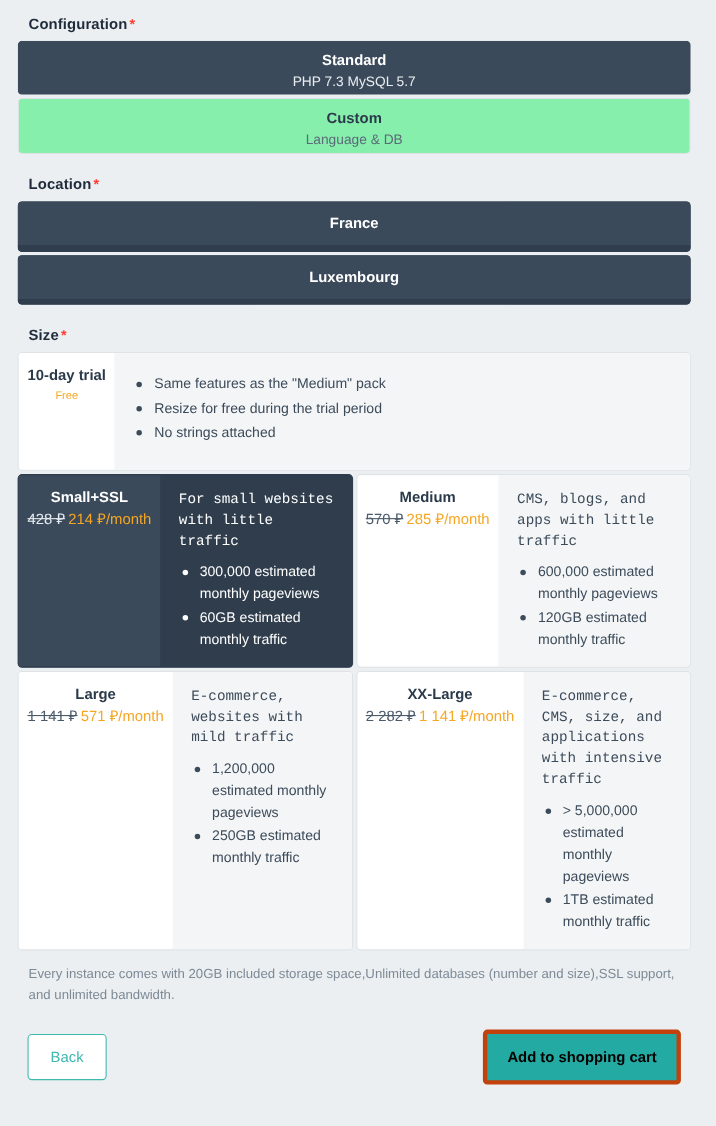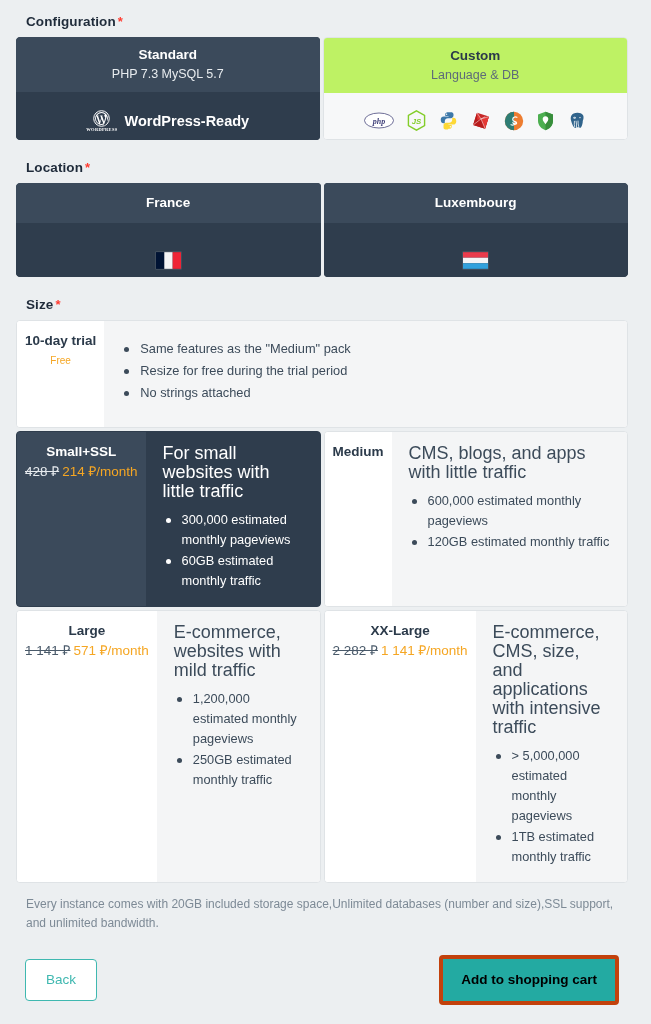--- a/index.html
+++ b/index.html
@@ -22,37 +22,38 @@
     letter-spacing: .1px;
   }
   .req { color: #ff3b30; font-size: 13px; margin-left: 2px; }
 
   
   .opt-grid {
     display: flex;
     gap: 3px;
     border-radius: 4px;
     overflow: hidden;
+    flex-direction: column;
   }
   .opt-card {
     flex: 1 1 0;
     border-radius: 4px;
     overflow: hidden;
     display: flex;
     flex-direction: column;
   }
   .opt-card.dark { background: #2f3d4d; }
   .opt-card.light { background: #ffffff; border: 1px solid #dfe3e6; }
 
   .opt-head {
     text-align: center;
     padding: 9px 6px 9px;
   }
   .opt-card.dark .opt-head { background: #3b4a5b; }
-  .opt-card.light .opt-head { background: #bef264; }
+  .opt-card.light .opt-head { background: #86efac; }
   .opt-title {
     font-size: 13.5px;
     font-weight: bold;
     line-height: 18px;
   }
   .opt-card.dark .opt-title { color: #ffffff; }
   .opt-card.light .opt-title { color: #2b3a4a; }
   .opt-sub {
     font-size: 12.5px;
     line-height: 18px;
@@ -114,21 +115,21 @@
   .size-price { font-size: 13.5px; line-height: 19px; margin-top: 1px; }
   .price-old { text-decoration: line-through; margin-right: 3px; }
   .size-card.light .price-old { color: #4a5a6a; }
   .size-card.dark  .price-old { color: #e6eaee; }
   .price-new { color: #f5a623; }
   .price-free { color: #f5a623; font-size: 10px; line-height: 19px; margin-top: 1px; }
 
   .size-body { flex: 1; padding: 12px 14px 14px 14px; }
   .size-card.light .size-body { background: #f4f5f6; }
   .size-card.dark  .size-body { background: #2f3d4d; }
-  .size-desc { font-size: 18px; line-height: 19px; margin: 0 0 9px 3px; }
+  .size-desc { font-size: 13px; line-height: 19px; margin: 0 0 9px 3px; font-family: Liberation Mono, monospace; }
   .size-card.light .size-desc { color: #3c4b5a; }
   .size-card.dark  .size-desc { color: #ffffff; }
   .size-list { list-style: none; margin: 0; padding: 0; }
   .size-list li {
     position: relative;
     padding-left: 22px;
     font-size: 12.8px;
     line-height: 20px;
     margin-bottom: 1px;
   }
@@ -364,20 +365,23 @@
           <ul class="size-list">
             <li>300,000 estimated monthly pageviews</li>
             <li>60GB estimated monthly traffic</li>
           </ul>
         </div>
       </div>
 
       <div class="size-card light">
         <div class="size-head">
           <div class="size-name">Medium</div>
+          <div class="size-price">
+            <span class="price-old">570 ₽</span><span class="price-new">285 ₽/month</span>
+          </div>
         </div>
         <div class="size-body">
           <p class="size-desc">CMS, blogs, and apps with little traffic</p>
           <ul class="size-list">
             <li>600,000 estimated monthly pageviews</li>
             <li>120GB estimated monthly traffic</li>
           </ul>
         </div>
       </div>
 

